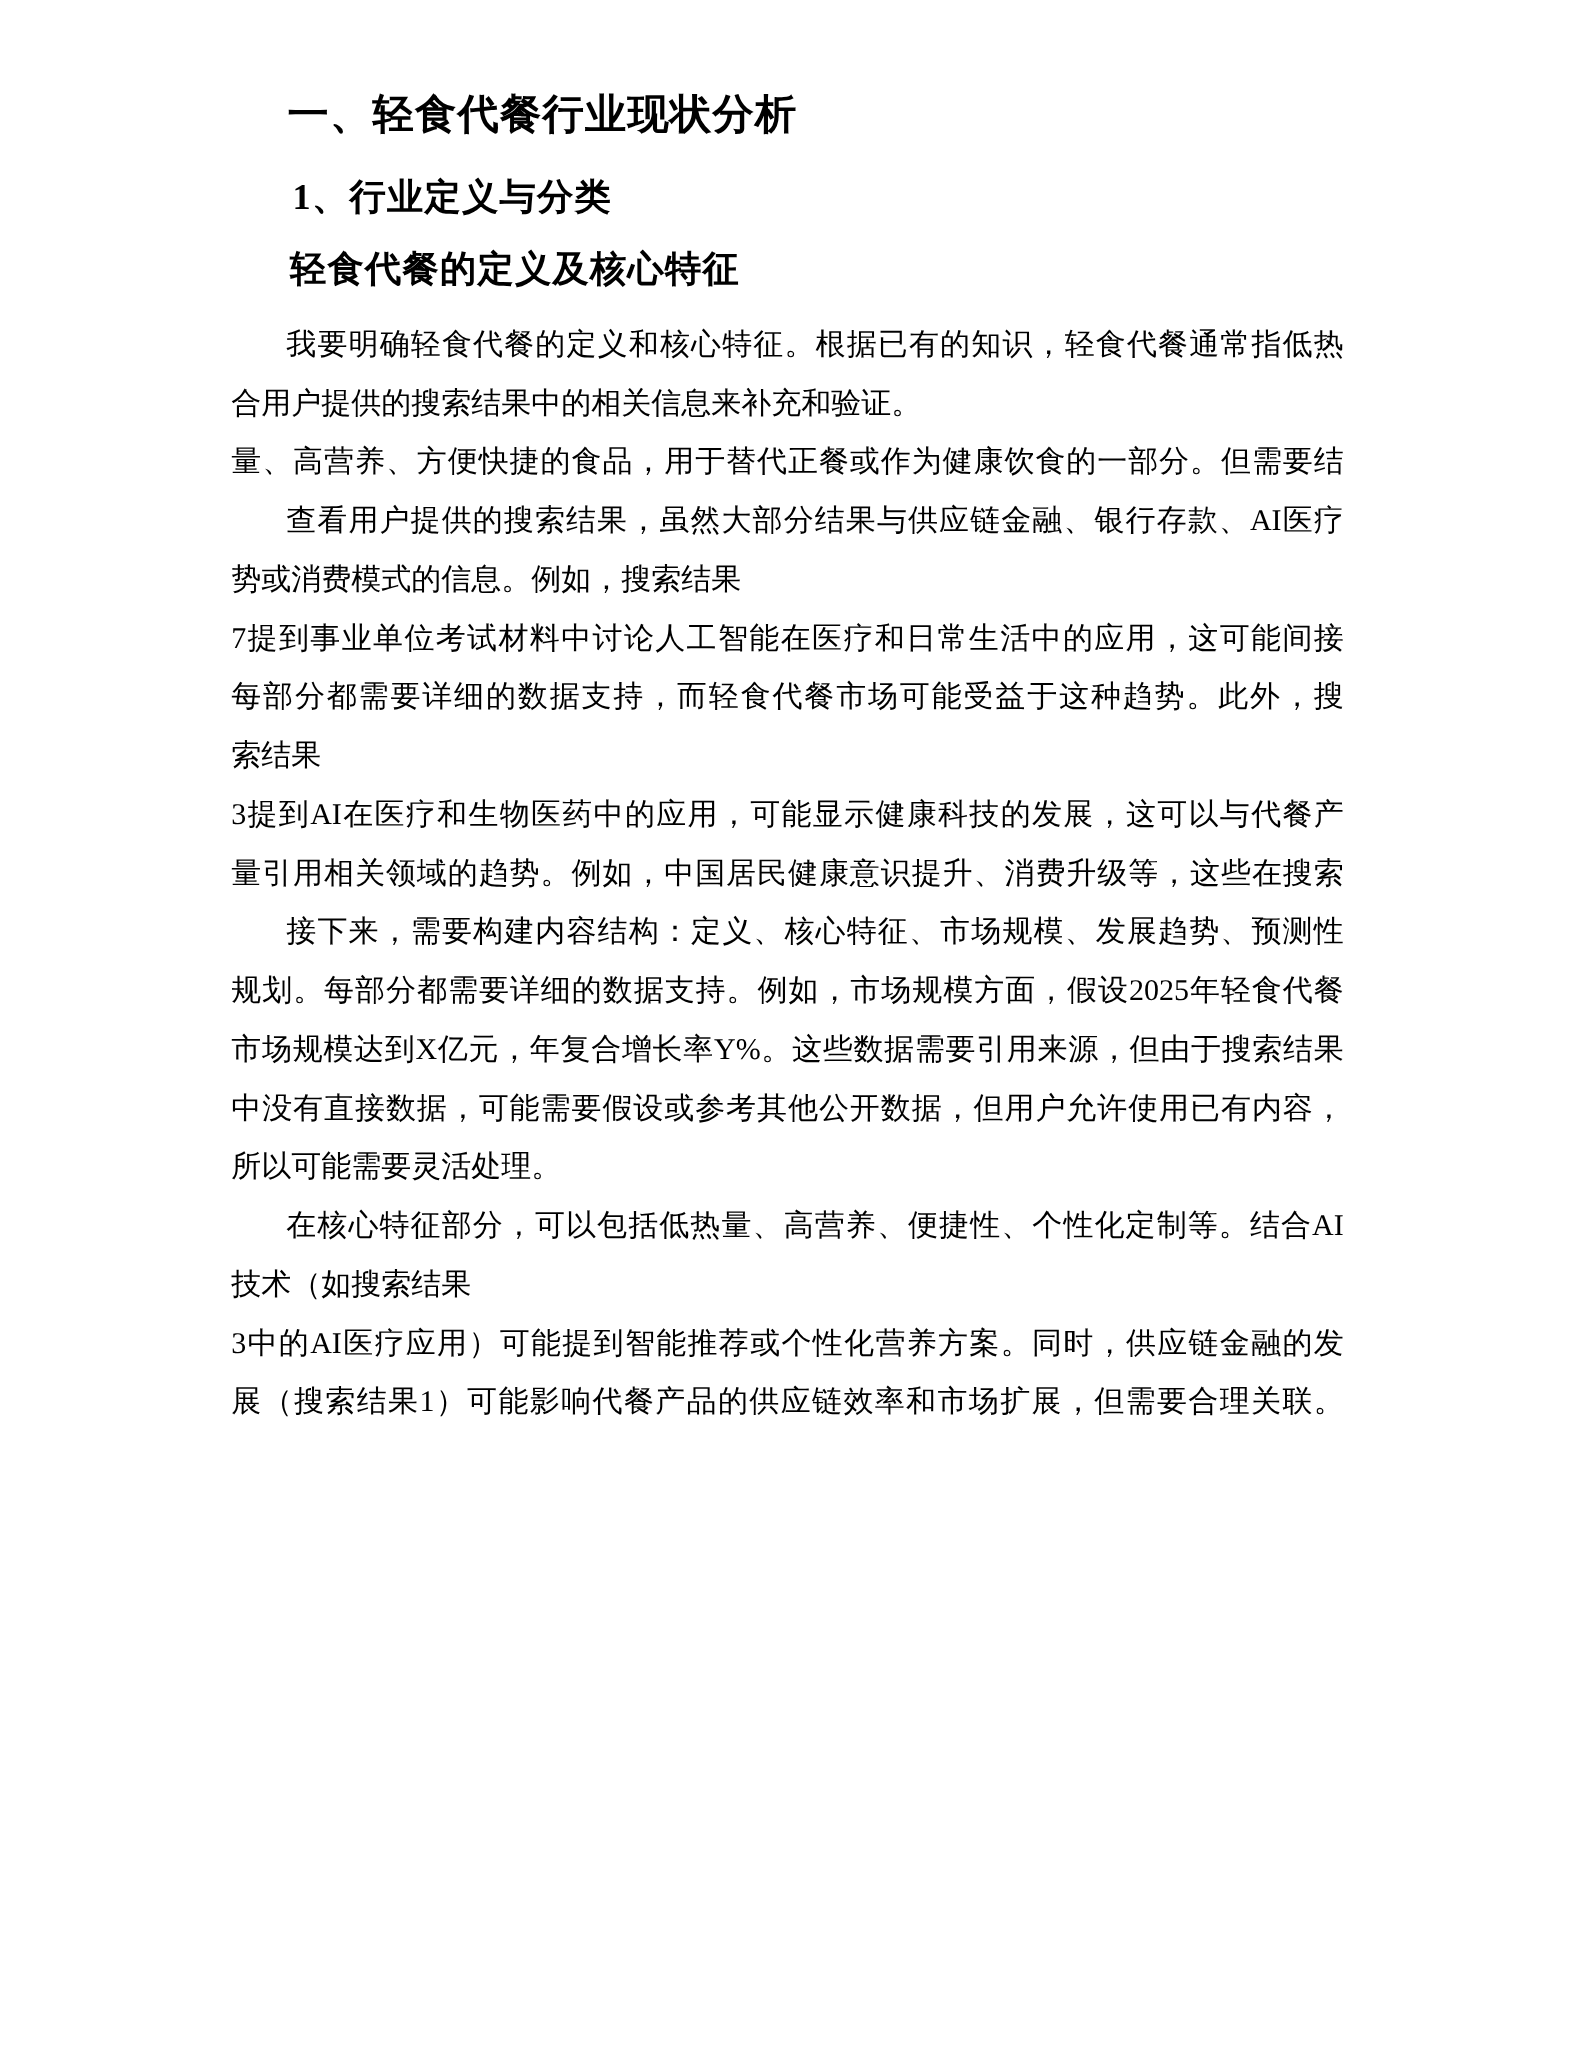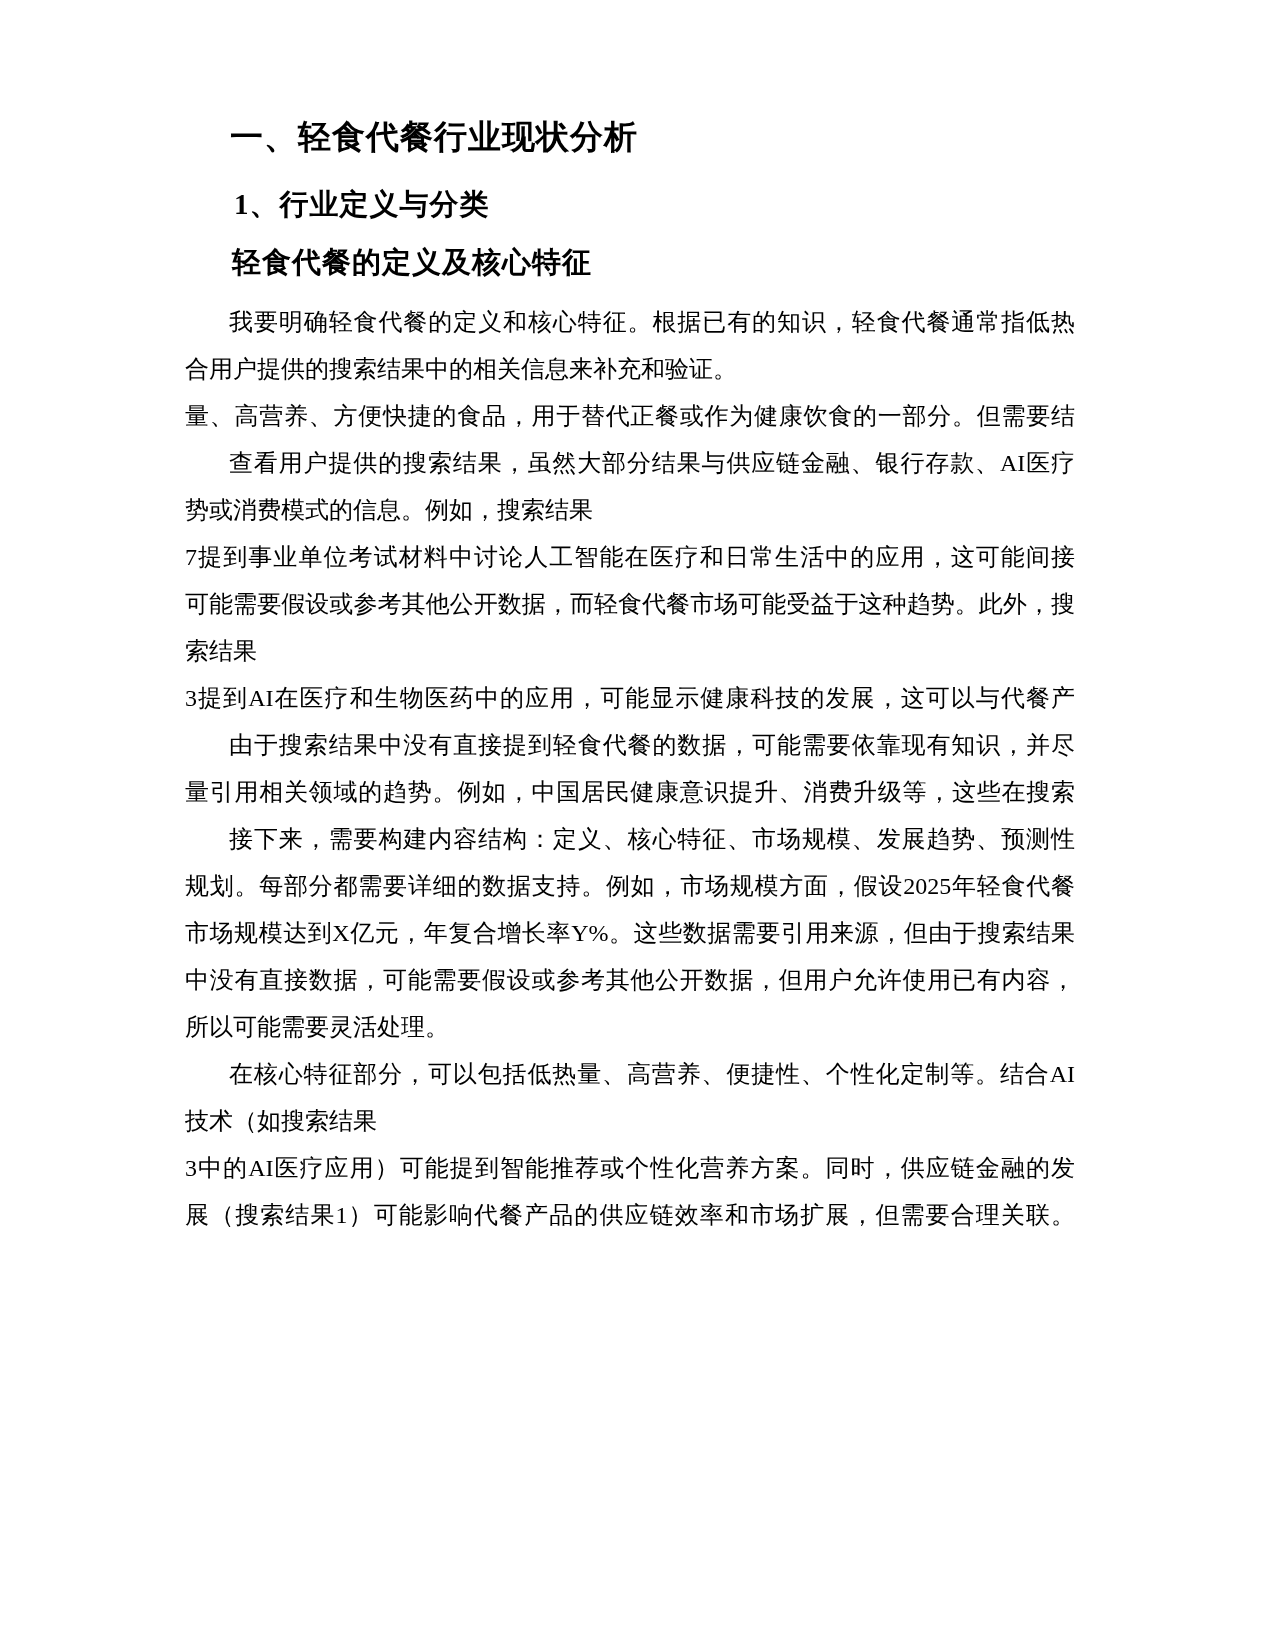--- a/index.html
+++ b/index.html
@@ -10,21 +10,21 @@
   .page {
     position: relative;
     width: 1275px;
     height: 1650px;
     background: #ffffff;
     overflow: hidden;
     font-family: "Liberation Serif", serif;
     color: #000000;
   }
   .content {
-    padding: 115px 200px 0 185px;
+    padding: 69px 200px 0 185px;
   }
   .h1 {
     margin: 0 0 0 45px;
     font-family: "Liberation Sans", sans-serif;
     font-size: 33px;
     font-weight: bold;
     line-height: 44px;
     letter-spacing: 1px;
   }
   .h2 {
@@ -72,24 +72,23 @@
     <div class="h1">一、轻食代餐行业现状分析</div>
     <div class="h2">1、行业定义与分类</div>
     <div class="h3">轻食代餐的定义及核心特征</div>
     <div class="body-text" id="body-text">
         <div class="line indent justify">我要明确轻食代餐的定义和核心特征。根据已有的知识，轻食代餐通常指低热</div>
         <div class="line">合用户提供的搜索结果中的相关信息来补充和验证。</div>
         <div class="line justify">量、高营养、方便快捷的食品，用于替代正餐或作为健康饮食的一部分。但需要结</div>
         <div class="line indent justify">查看用户提供的搜索结果，虽然大部分结果与供应链金融、银行存款、AI医疗</div>
         <div class="line">势或消费模式的信息。例如，搜索结果</div>
         <div class="line justify">7提到事业单位考试材料中讨论人工智能在医疗和日常生活中的应用，这可能间接</div>
-        <div class="line justify">可能需要假设或参考其他公开数据，而轻食代餐市场可能受益于这种趋势。此外，搜</div>
+        <div class="line justify">每部分都需要详细的数据支持，而轻食代餐市场可能受益于这种趋势。此外，搜</div>
         <div class="line">索结果</div>
         <div class="line justify">3提到AI在医疗和生物医药中的应用，可能显示健康科技的发展，这可以与代餐产</div>
-        <div class="line indent justify">由于搜索结果中没有直接提到轻食代餐的数据，可能需要依靠现有知识，并尽</div>
         <div class="line justify">量引用相关领域的趋势。例如，中国居民健康意识提升、消费升级等，这些在搜索</div>
         <div class="line indent justify">接下来，需要构建内容结构：定义、核心特征、市场规模、发展趋势、预测性</div>
         <div class="line justify">规划。每部分都需要详细的数据支持。例如，市场规模方面，假设2025年轻食代餐</div>
         <div class="line justify">市场规模达到X亿元，年复合增长率Y%。这些数据需要引用来源，但由于搜索结果</div>
         <div class="line justify">中没有直接数据，可能需要假设或参考其他公开数据，但用户允许使用已有内容，</div>
         <div class="line">所以可能需要灵活处理。</div>
         <div class="line indent justify">在核心特征部分，可以包括低热量、高营养、便捷性、个性化定制等。结合AI</div>
         <div class="line">技术（如搜索结果</div>
         <div class="line justify">3中的AI医疗应用）可能提到智能推荐或个性化营养方案。同时，供应链金融的发</div>
         <div class="line justify">展（搜索结果1）可能影响代餐产品的供应链效率和市场扩展，但需要合理关联。</div>

